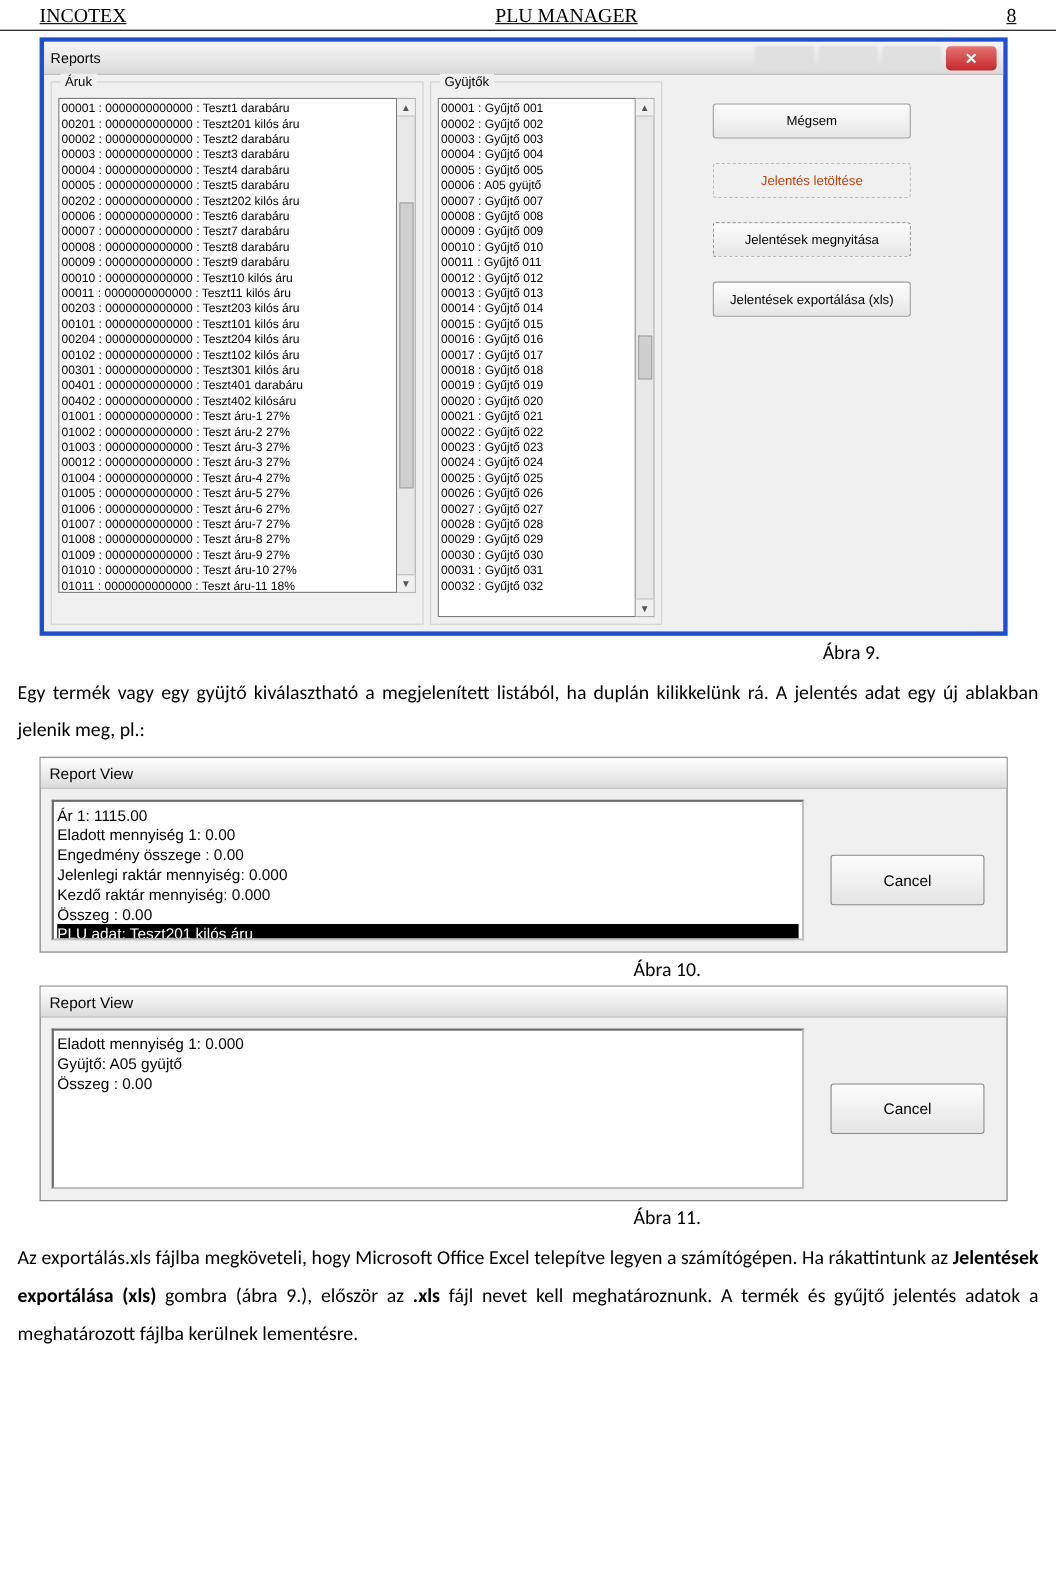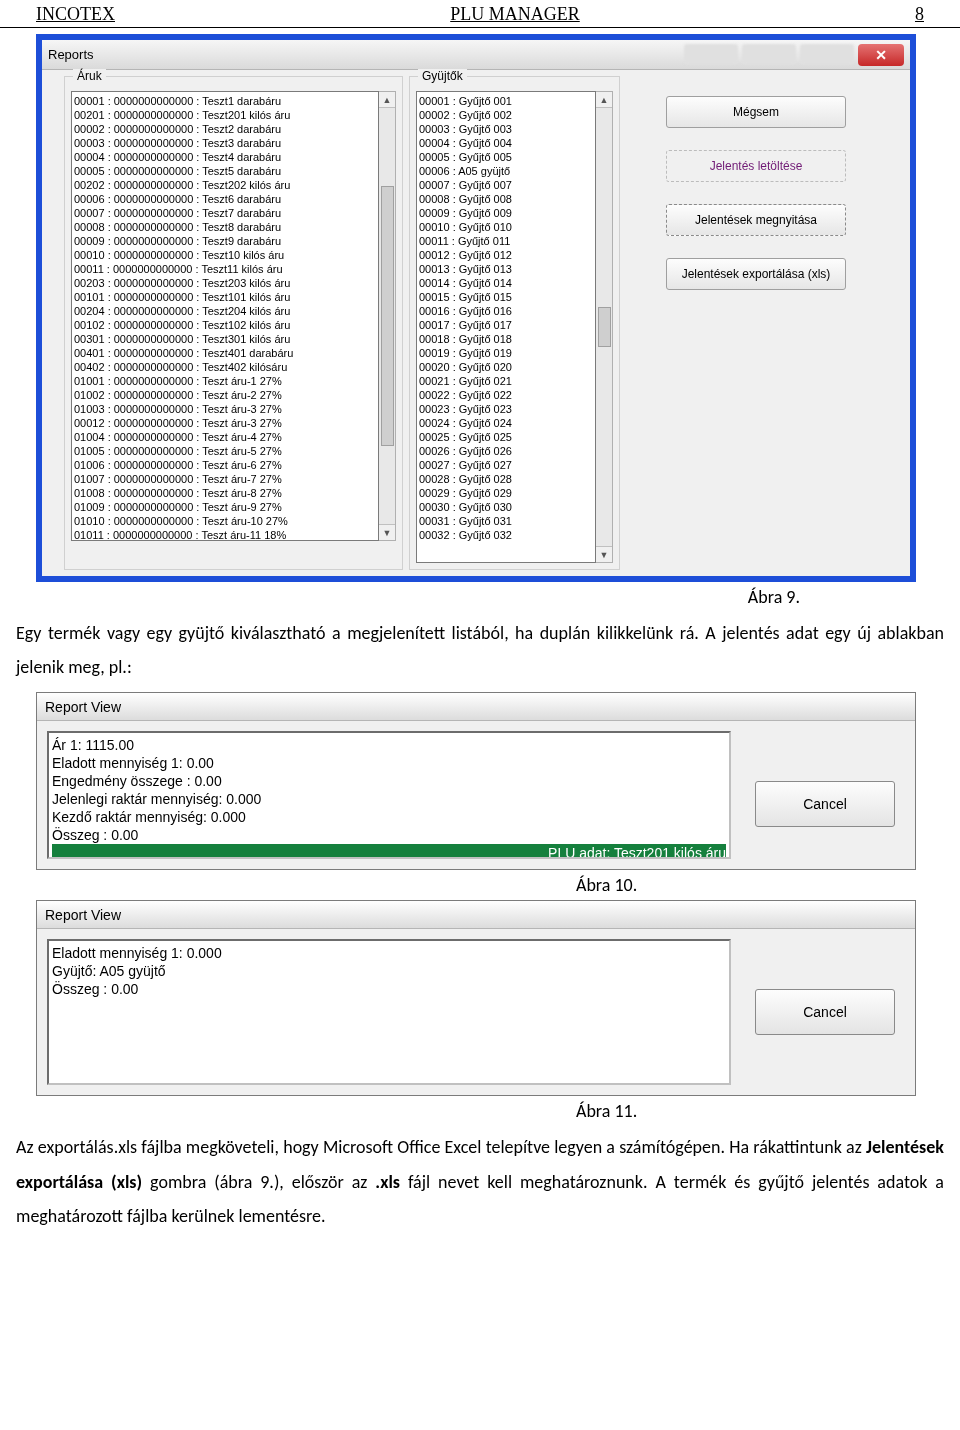--- a/index.html
+++ b/index.html
@@ -19,21 +19,21 @@
     font-size: 18px;
     text-decoration: underline;
     border-bottom: 1px solid #000;
     margin-bottom: 6px;
   }
 
   .fig-wrap { padding: 0 36px; }
 
   
   .win {
-    border: 6px solid #1d4ed8;
+    border: 4px solid #1d4ed8;
     background: #f0f0f0;
     margin-top: 4px;
     width: 880px;
   }
   .titlebar {
     height: 30px;
     background: linear-gradient(#f6f6f6,#dadada);
     border-bottom: 1px solid #b5b5b5;
     display: flex;
     align-items: center;
@@ -46,21 +46,20 @@
     width: 46px; height: 22px;
     background: linear-gradient(#e57373,#c62828);
     border-radius: 4px;
     display:flex; align-items:center; justify-content:center;
     color:#fff; font-weight:bold; font-size:14px;
   }
   .wincontent {
     display:flex;
     padding:6px;
     gap:6px;
-    margin-left:16px;
   }
   .group {
     border:1px solid #d0d0d0;
     padding: 14px 6px 6px 6px;
     position: relative;
     background:#f0f0f0;
   }
   .group-label {
     position:absolute; top:-8px; left:8px;
     background:#f0f0f0;
@@ -106,21 +105,21 @@
     width:180px;
     border:1px solid #9f9f9f;
     background:linear-gradient(#fdfdfd,#e6e6e6);
     font-size:12px;
     text-align:center;
     padding:8px 6px;
     margin-bottom:22px;
     border-radius:3px;
   }
   .sidebtn.disabled {
-    color:#701a75;
+    color:#c2410c;
     border:1px dashed #bcbcbc;
     background:#f0f0f0;
   }
   .sidebtn.dashed {
     border:1px dashed #8a8a8a;
   }
 
   .caption {
     font-family: Calibri, Arial, sans-serif;
     font-size:18px;
@@ -160,24 +159,23 @@
     flex:1;
     background:#fff;
     border:2px inset #c0c0c0;
     height:128px;
     font-size:14px;
     line-height:18px;
     padding:3px;
     overflow:hidden;
   }
   .rvlist .selected {
-    background:#15803d;
+    background:#000000;
     color:#fff;
     display:block;
-    text-align:right;
   }
   .rvsidebar {
     width:160px;
     display:flex; align-items:flex-start; justify-content:center;
     padding-top:50px;
   }
   .cancelbtn {
     width:140px; height:46px;
     border:1px solid #8a8a8a;
     background:linear-gradient(#fdfdfd,#e4e4e4);

